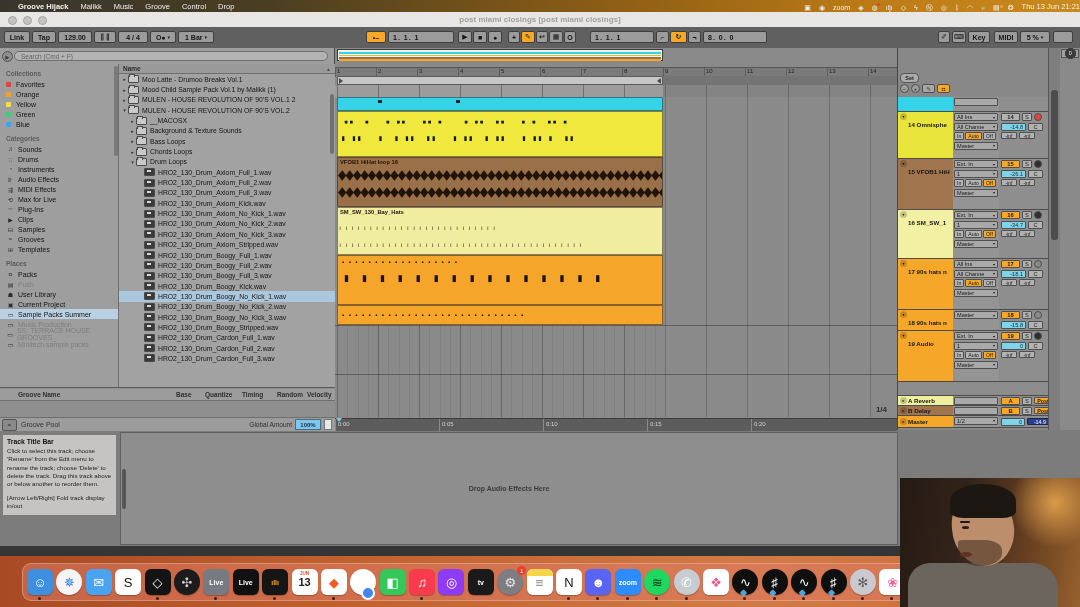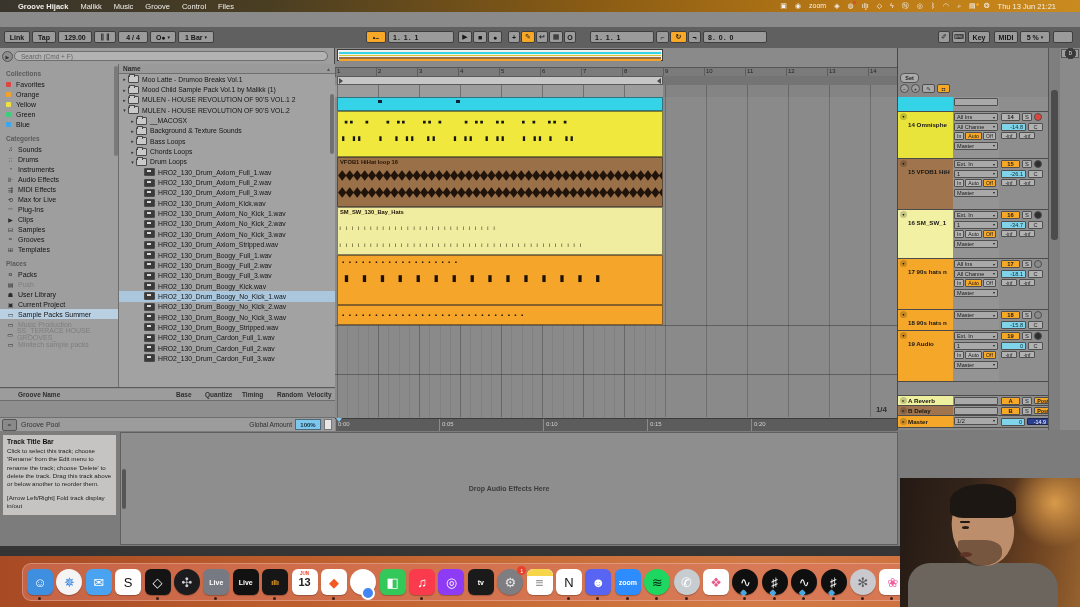--- a/index.html
+++ b/index.html
@@ -7,21 +7,21 @@
     font-family:"Liberation Sans","DejaVu Sans",sans-serif;background:#8a8a8a;}
   .abs{position:absolute;}
 
   
   .menubar{left:0;top:0;width:1080px;height:12px;
     background:linear-gradient(90deg,#39352c 0%,#4a3e22 25%,#8a5c14 55%,#bb7a16 80%,#c98a1e 100%);
     display:flex;align-items:center;color:#f2f0ec;font-size:7.5px;}
   .menubar .apple{margin:0 10px 0 8px;font-size:8px;}
   .menubar .appname{font-weight:bold;margin-right:12px;}
   .menubar .mitem{margin-right:12px;}
-  .mright{margin-left:auto;display:flex;align-items:flex-start;gap:8px;padding-right:24px;}
+  .mright{margin-left:auto;display:flex;align-items:flex-end;gap:8px;padding-right:0;}
   .mright .sic{font-size:7px;line-height:1;position:relative;}
   .mright .sic.reddot::after{content:"";position:absolute;right:-2px;top:-1px;width:3px;height:3px;border-radius:50%;background:#e84030;}
   .mright .sic.orangedot::after{content:"";position:absolute;right:-3px;top:1px;width:3px;height:3px;border-radius:50%;background:#f5a020;}
   .clock{font-size:7.5px;white-space:nowrap;}
 
   
   .titlebar{left:0;top:12px;width:1080px;height:15px;background:#e8e6e4;border-bottom:1px solid #b2b0ae;}
   .lights{position:absolute;left:8px;top:4px;display:flex;gap:6px;}
   .light{width:7px;height:7px;border-radius:50%;background:#c6c4c2;border:0.5px solid #a5a3a1;}
   .wtitle{position:absolute;left:0;right:0;top:3px;text-align:center;font-size:8px;font-weight:bold;color:#a59f99;}
@@ -202,41 +202,49 @@
 
 <div class="screen">
 
   <div class="abs menubar">
     <span class="apple"></span>
     <span class="appname">Groove Hijack</span>
     <span class="mitem">Malikk</span>
       <span class="mitem">Music</span>
       <span class="mitem">Groove</span>
       <span class="mitem">Control</span>
-      <span class="mitem">Files</span>
+      <span class="mitem">Drop</span>
     <div class="mright">
       <span class="sic">▣</span>
         <span class="sic">◉</span>
         <span class="sic">zoom</span>
         <span class="sic">◈</span>
         <span class="sic reddot">◍</span>
         <span class="sic">ıljı</span>
         <span class="sic">◇</span>
         <span class="sic">ϟ</span>
         <span class="sic">Ⓝ</span>
         <span class="sic">◎</span>
         <span class="sic">ᛒ</span>
         <span class="sic">◠</span>
         <span class="sic">⌕</span>
         <span class="sic orangedot">▤</span>
         <span class="sic">❂</span>
       <span class="clock">Thu 13 Jun 21:21</span>
     </div>
   </div>
 
+  <div class="abs titlebar">
+    <div class="lights">
+      <span class="light"></span>
+      <span class="light"></span>
+      <span class="light"></span>
+    </div>
+    <div class="wtitle">post miami closings  [post miami closings]</div>
+  </div>
 
   <div class="abs livewin">
 
     <div class="transport">
       <span class="tbtn" style="left:4px;width:26px">Link</span>
       <span class="tbtn" style="left:32px;width:24px">Tap</span>
       <span class="tbtn" style="left:58px;width:34px">129.00</span>
       <span class="tbtn" style="left:94px;width:22px">∥ ∥</span>
       <span class="tbtn" style="left:118px;width:30px">4 / 4</span>
       <span class="tbtn" style="left:150px;width:26px">

